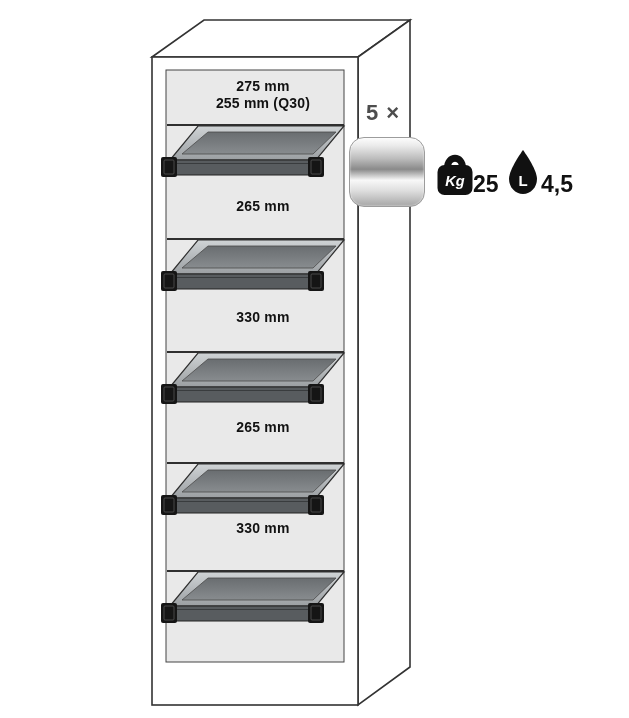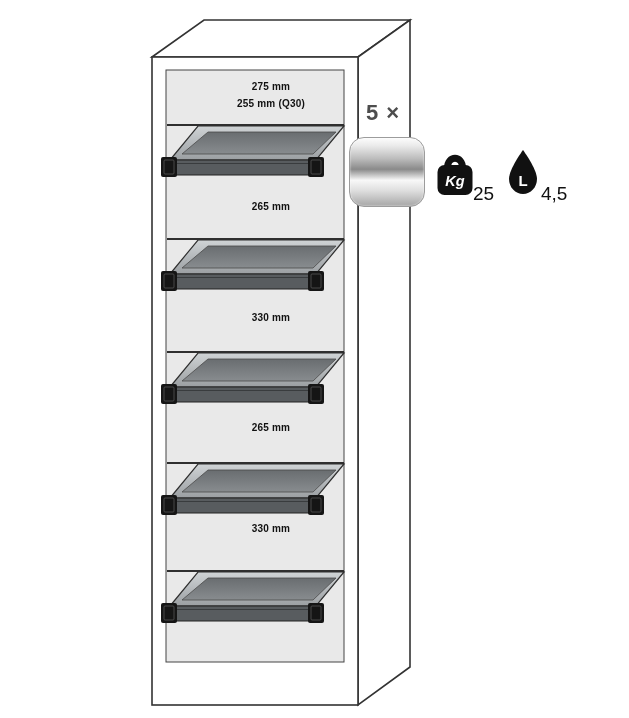--- a/index.html
+++ b/index.html
@@ -2,22 +2,22 @@
 <html><head>
 <meta charset="utf-8">
 <style>
   html,body{margin:0;padding:0;background:#fff;}
   #stage{
     position:relative;width:629px;height:718px;background:#fff;overflow:hidden;
     font-family:"Liberation Sans","DejaVu Sans",sans-serif;
   }
   #cabinet-svg{position:absolute;left:0;top:0;}
   .comp-label{
-    position:absolute;left:172px;width:198px;text-align:center;
-    font-size:10px;font-weight:bold;color:#111;line-height:17px;
+    position:absolute;left:164px;width:198px;text-align:center;
+    font-size:14px;font-weight:bold;color:#111;line-height:17px;
     letter-spacing:.2px;
   }
   .c1{top:78px;}
   .c2{top:198px;}
   .c3{top:309px;}
   .c4{top:419px;}
   .c5{top:520px;}
   .alt-line{}
   .count{
     position:absolute;left:366px;top:100px;
@@ -26,21 +26,21 @@
   .chrome{
     position:absolute;left:349px;top:137px;width:74px;height:68px;
     border-radius:15px;border:1px solid #9c9c9c;
     background:linear-gradient(180deg,#fdfdfd 0%,#e9e9e9 12%,#bdbdbd 30%,#8a8a8a 46%,#b3b3b3 52%,#f8f8f8 62%,#dddddd 78%,#a7a7a7 100%);
     box-shadow:inset 0 0 2px rgba(255,255,255,.8);
   }
   .legend-icon{position:absolute;}
   .kg-icon{left:437px;top:150px;}
   .drop-icon{left:507px;top:149px;}
   .legend-val{
-    position:absolute;font-size:19px;font-weight:normal;color:#111;margin-top:12px;
+    position:absolute;font-size:23px;font-weight:bold;color:#111;
   }
   .kg-val{left:473px;top:171px;}
   .l-val{left:541px;top:171px;}
 </style>
 </head>
 <body>
 
 <div id="stage">
 
   <svg id="cabinet-svg" width="629" height="718" viewBox="0 0 629 718">

